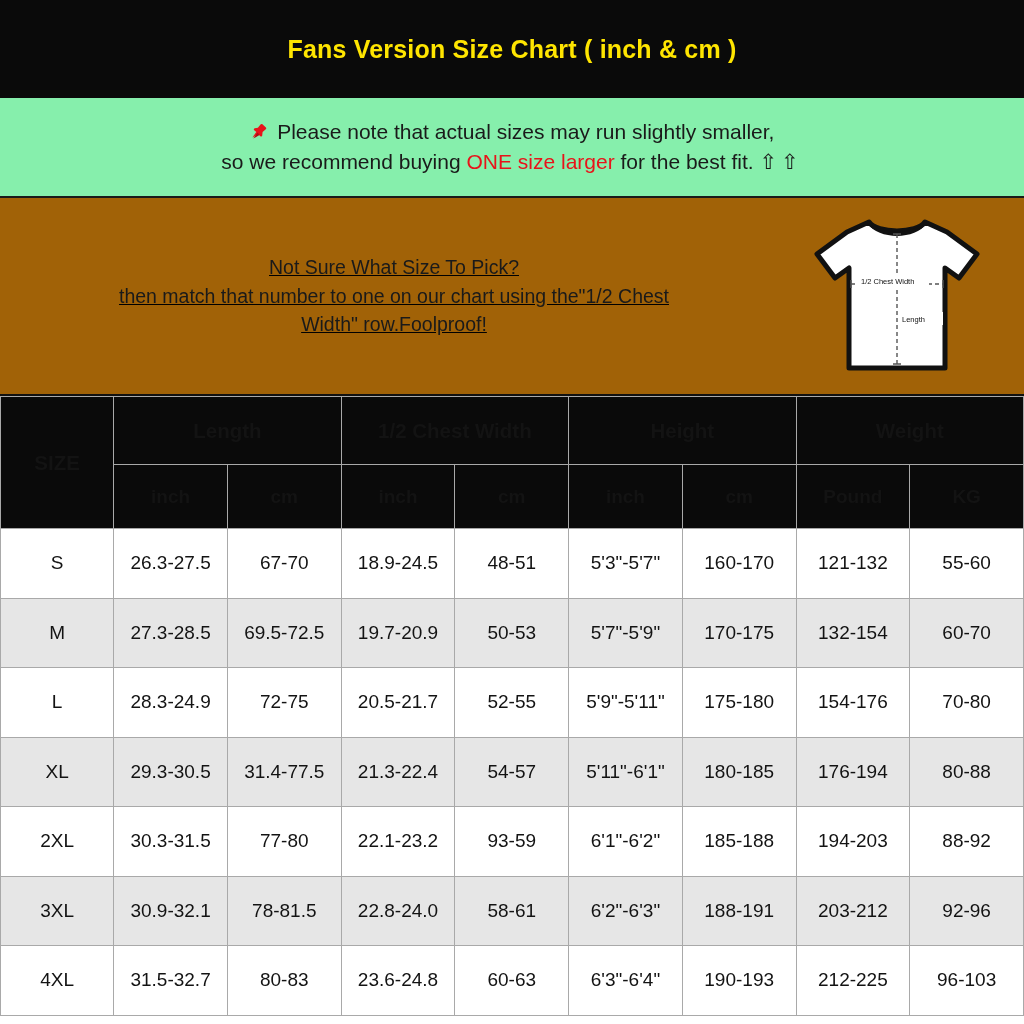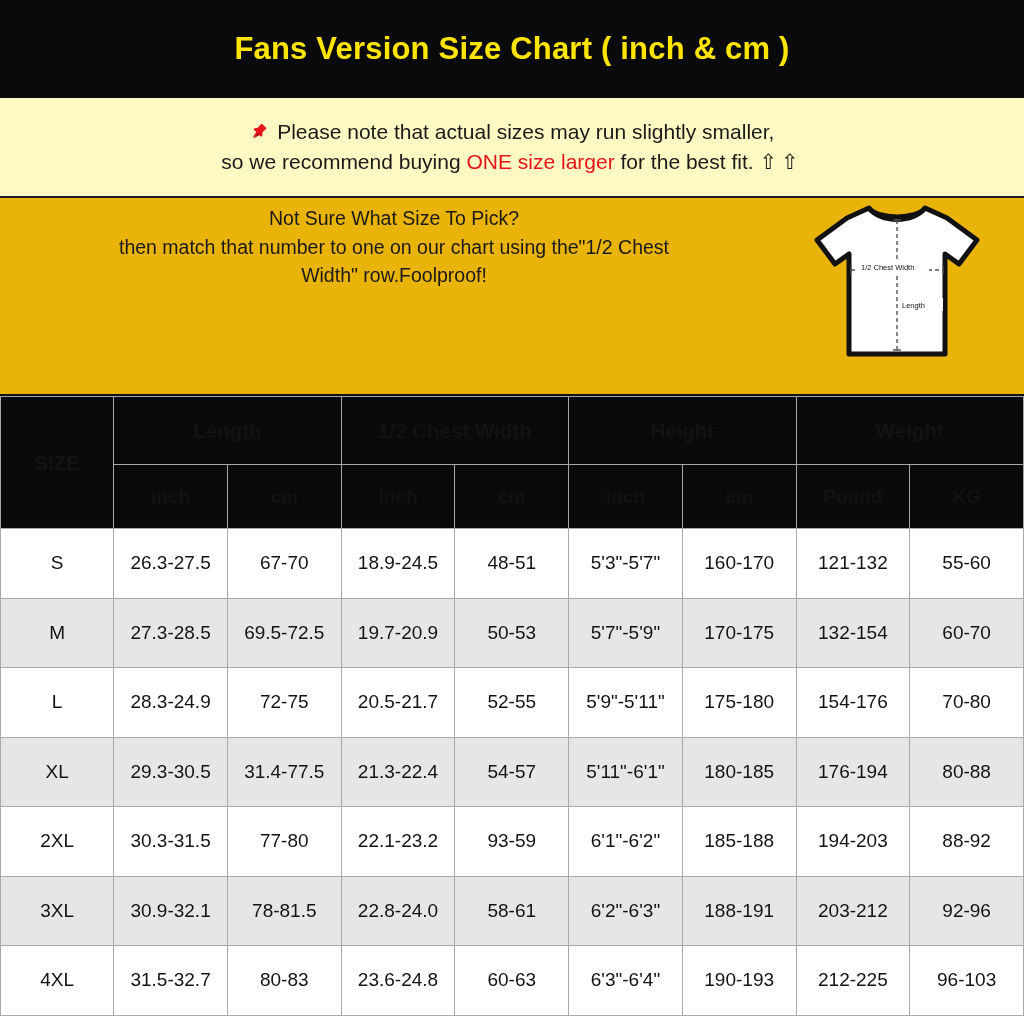--- a/index.html
+++ b/index.html
@@ -12,53 +12,54 @@
   .page { width: 1024px; height: 1024px; position: relative; background: #fff; }
 
   
   .titlebar {
     height: 98px;
     background: #0a0a0a;
     display: flex; align-items: center; justify-content: center;
   }
   .titlebar .title {
     color: #ffe500;
-    font-size: 31px;
+    font-size: 25px;
     font-weight: bold;
     letter-spacing: 0.2px;
     text-align: center;
   }
 
   
   .notebar {
     height: 100px;
-    background: #fef9c3;
+    background: #86efac;
     border-bottom: 2px solid #1a1a1a;
     display: flex; flex-direction: column; align-items: center; justify-content: center;
     gap: 6px;
     padding: 0 24px;
   }
   .notebar .line {
     font-size: 21px;
     color: #1a1a1a;
     text-align: center;
     white-space: nowrap;
   }
   .pin-icon { font-size: 20px; margin-right: 2px; }
   .pin-icon svg { vertical-align: -3px; }
   .red { color: #e8131a; font-weight: normal; }
   .arrows { letter-spacing: 4px; }
 
   
   .helpband {
     height: 198px;
-    background: #eab308;
+    background: #a16207;
     border-bottom: 2px solid #111;
     display: flex;
-    align-items: flex-start;
+    align-items: center;
+    text-decoration: underline;
   }
   .helptext {
     flex: 1;
     padding: 6px 10px 6px 14px;
     text-align: center;
     font-size: 19.5px;
     line-height: 1.47;
     color: #1a1a1a;
   }
   .helptext .l { display: block; white-space: nowrap; }

